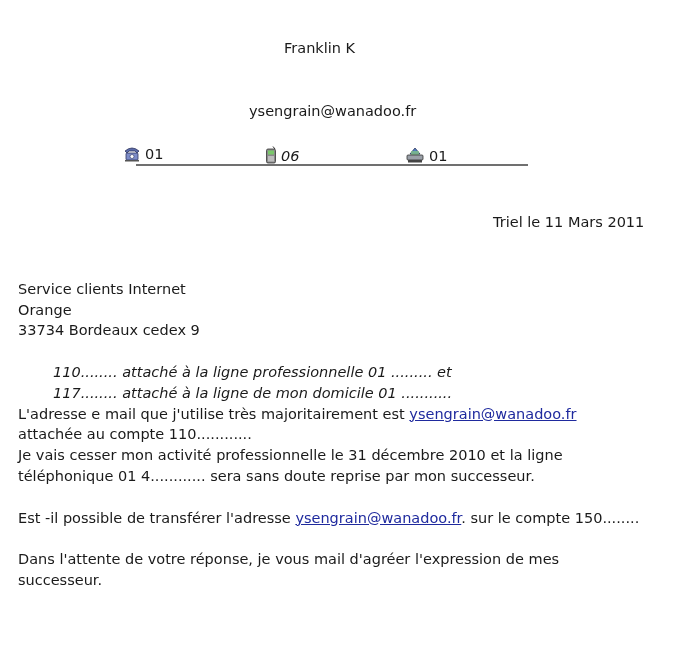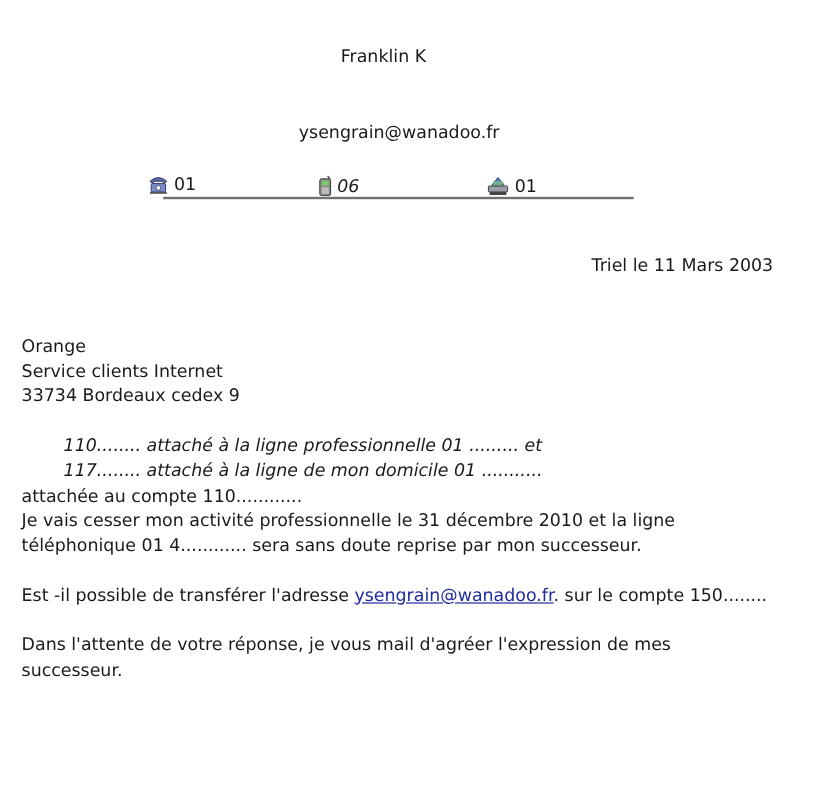--- a/index.html
+++ b/index.html
@@ -63,31 +63,32 @@
       <rect x="6" y="5" width="8" height="5" fill="#7fbf8a" opacity="0.8"></rect>
       <rect x="2" y="9" width="16" height="5" rx="1" fill="#9aa0a8" stroke="#333" stroke-width="0.8"></rect>
       <rect x="3" y="14" width="14" height="2.5" fill="#444"></rect>
     </svg>
   </span>
   <span class="num">01</span>
 </div>
 
 <div class="abs rule"></div>
 
-<div class="abs date">Triel le 11 Mars 2003</div>
+<div class="abs date">Triel le 11 Mars 2011</div>
 
 <div class="abs addr">
+  <div>Service clients Internet</div>
   <div>Orange</div>
-  <div>Service clients Internet</div>
   <div>33734 Bordeaux cedex 9</div>
 </div>
 
 <div class="abs body">
   <div class="indent">110........ attaché à la ligne professionnelle 01 ......... et</div>
   <div class="indent">117........ attaché à la ligne de mon domicile 01 ...........</div>
+  <div><span>L'adresse e mail que j'utilise très majoritairement est </span><a class="mail">ysengrain@wanadoo.fr</a></div>
   <div>attachée au compte 110............</div>
   <div>Je vais cesser mon activité professionnelle le 31 décembre 2010 et la ligne</div>
   <div>téléphonique 01 4............ sera sans doute reprise par mon successeur.</div>
   <div class="gap"></div>
   <div><span>Est -il possible de transférer l'adresse </span><a class="mail">ysengrain@wanadoo.fr</a><span>. sur le compte 150........</span></div>
   <div class="gap"></div>
   <div>Dans l'attente de votre réponse, je vous mail d'agréer l'expression de mes</div>
   <div>successeur.</div>
 </div>
 

